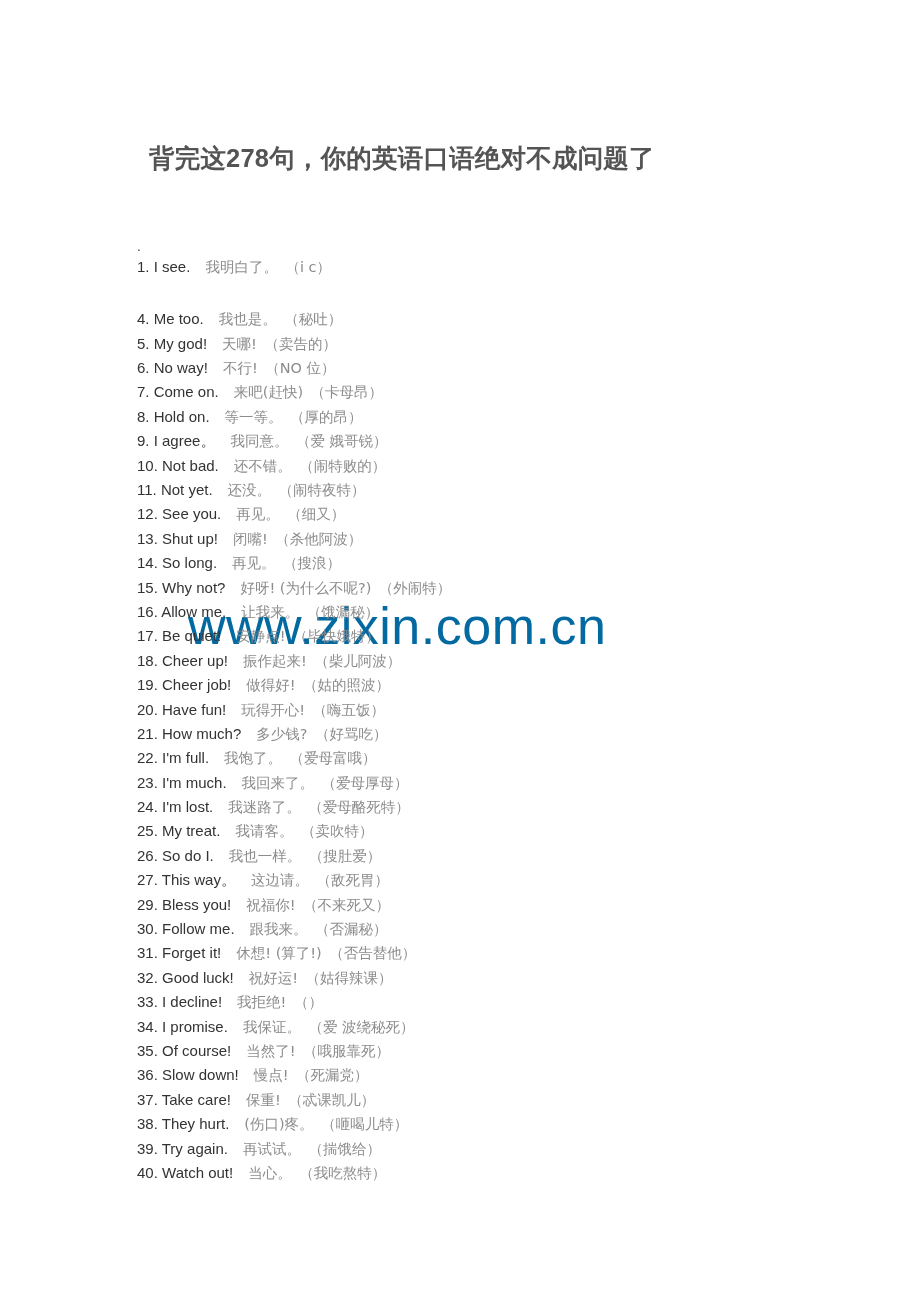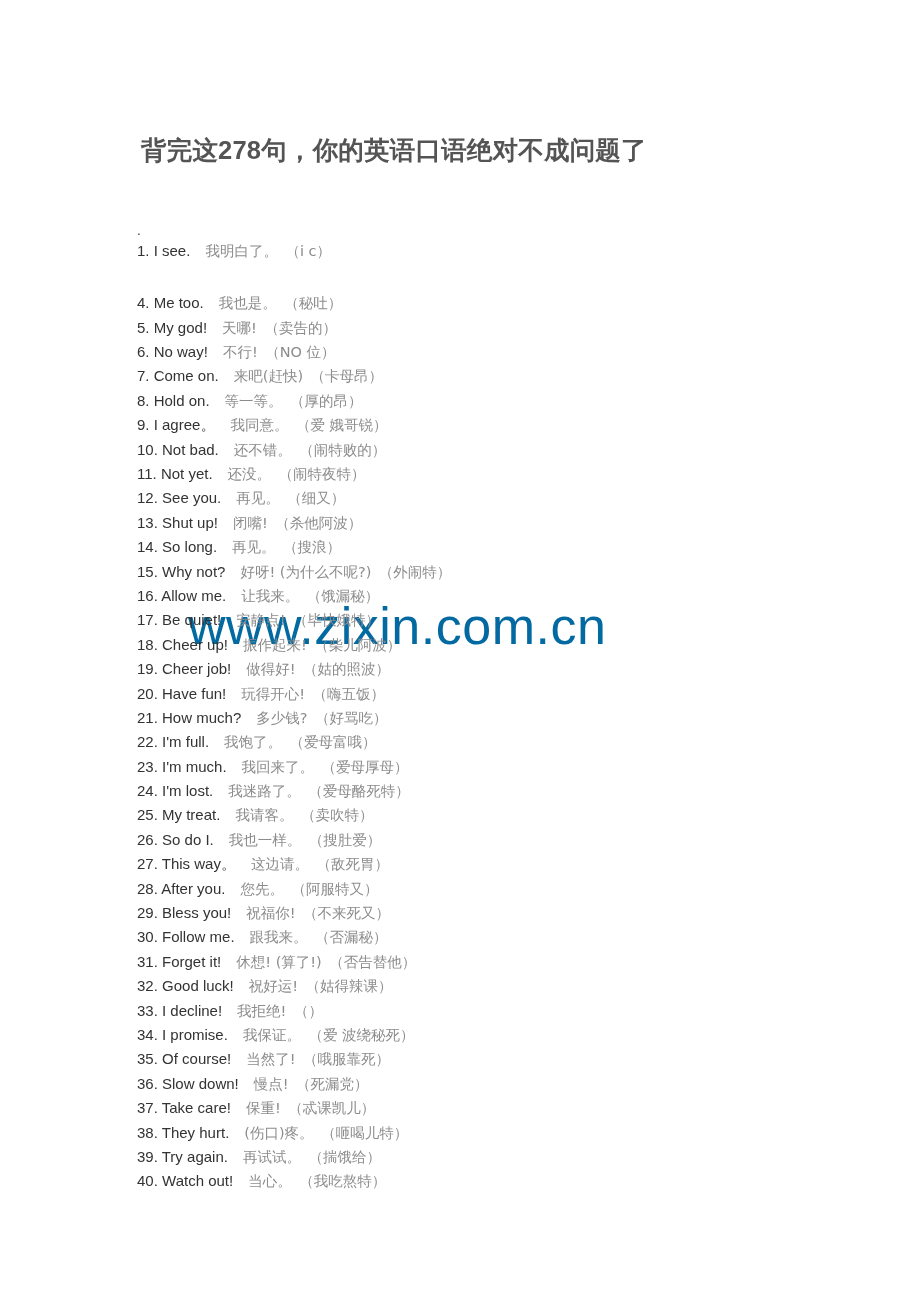--- a/index.html
+++ b/index.html
@@ -41,21 +41,21 @@
   
   .content {
     position: absolute;
     left: 137px;
     top: 0;
     width: 700px;
     z-index: 2;
   }
 
   .doc-title {
-    margin: 4px;
+    margin: 12px;
     padding-top: 131px;
     font-family: "Liberation Sans", "DejaVu Sans", sans-serif;
     font-size: 25.5px;
     font-weight: bold;
     color: #545454;
     letter-spacing: 0.2px;
     line-height: 1.25;
     white-space: nowrap;
   }
 
@@ -128,21 +128,20 @@
         <div class="row"><span class="en">18.</span> <span class="en">Cheer up!</span>  <span class="zh">振作起来!</span> <span class="zh">（柴儿阿波）</span></div>
         <div class="row"><span class="en">19.</span> <span class="en">Cheer job!</span>  <span class="zh">做得好!</span> <span class="zh">（姑的照波）</span></div>
         <div class="row"><span class="en">20.</span> <span class="en">Have fun!</span>  <span class="zh">玩得开心!</span> <span class="zh">（嗨五饭）</span></div>
         <div class="row"><span class="en">21.</span> <span class="en">How much?</span>  <span class="zh">多少钱?</span> <span class="zh">（好骂吃）</span></div>
         <div class="row"><span class="en">22.</span> <span class="en">I'm full.</span>  <span class="zh">我饱了。</span> <span class="zh">（爱母富哦）</span></div>
         <div class="row"><span class="en">23.</span> <span class="en">I'm much.</span>  <span class="zh">我回来了。</span> <span class="zh">（爱母厚母）</span></div>
         <div class="row"><span class="en">24.</span> <span class="en">I'm lost.</span>  <span class="zh">我迷路了。</span> <span class="zh">（爱母酪死特）</span></div>
         <div class="row"><span class="en">25.</span> <span class="en">My treat.</span>  <span class="zh">我请客。</span> <span class="zh">（卖吹特）</span></div>
         <div class="row"><span class="en">26.</span> <span class="en">So do I.</span>  <span class="zh">我也一样。</span> <span class="zh">（搜肚爱）</span></div>
         <div class="row"><span class="en">27.</span> <span class="en">This way。</span>  <span class="zh">这边请。</span> <span class="zh">（敌死胃）</span></div>
-        <div class="row"><span class="en">28.</span> <span class="en">After you.</span>  <span class="zh">您先。</span> <span class="zh">（阿服特又）</span></div>
         <div class="row"><span class="en">29.</span> <span class="en">Bless you!</span>  <span class="zh">祝福你!</span> <span class="zh">（不来死又）</span></div>
         <div class="row"><span class="en">30.</span> <span class="en">Follow me.</span>  <span class="zh">跟我来。</span> <span class="zh">（否漏秘）</span></div>
         <div class="row"><span class="en">31.</span> <span class="en">Forget it!</span>  <span class="zh">休想! (算了!)</span> <span class="zh">（否告替他）</span></div>
         <div class="row"><span class="en">32.</span> <span class="en">Good luck!</span>  <span class="zh">祝好运!</span> <span class="zh">（姑得辣课）</span></div>
         <div class="row"><span class="en">33.</span> <span class="en">I decline!</span>  <span class="zh">我拒绝!</span> <span class="zh">（）</span></div>
         <div class="row"><span class="en">34.</span> <span class="en">I promise.</span>  <span class="zh">我保证。</span> <span class="zh">（爱 波绕秘死）</span></div>
         <div class="row"><span class="en">35.</span> <span class="en">Of course!</span>  <span class="zh">当然了!</span> <span class="zh">（哦服靠死）</span></div>
         <div class="row"><span class="en">36.</span> <span class="en">Slow down!</span>  <span class="zh">慢点!</span> <span class="zh">（死漏党）</span></div>
         <div class="row"><span class="en">37.</span> <span class="en">Take care!</span>  <span class="zh">保重!</span> <span class="zh">（忒课凯儿）</span></div>
         <div class="row"><span class="en">38.</span> <span class="en">They hurt.</span>  <span class="zh">(伤口)疼。</span> <span class="zh">（咂喝儿特）</span></div>

